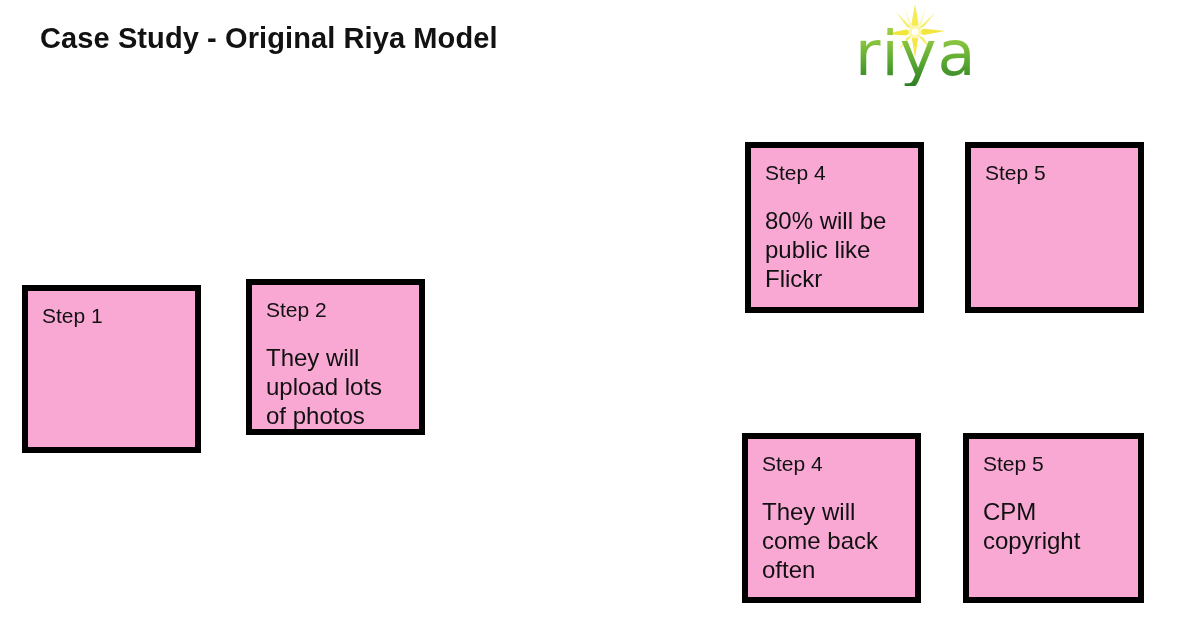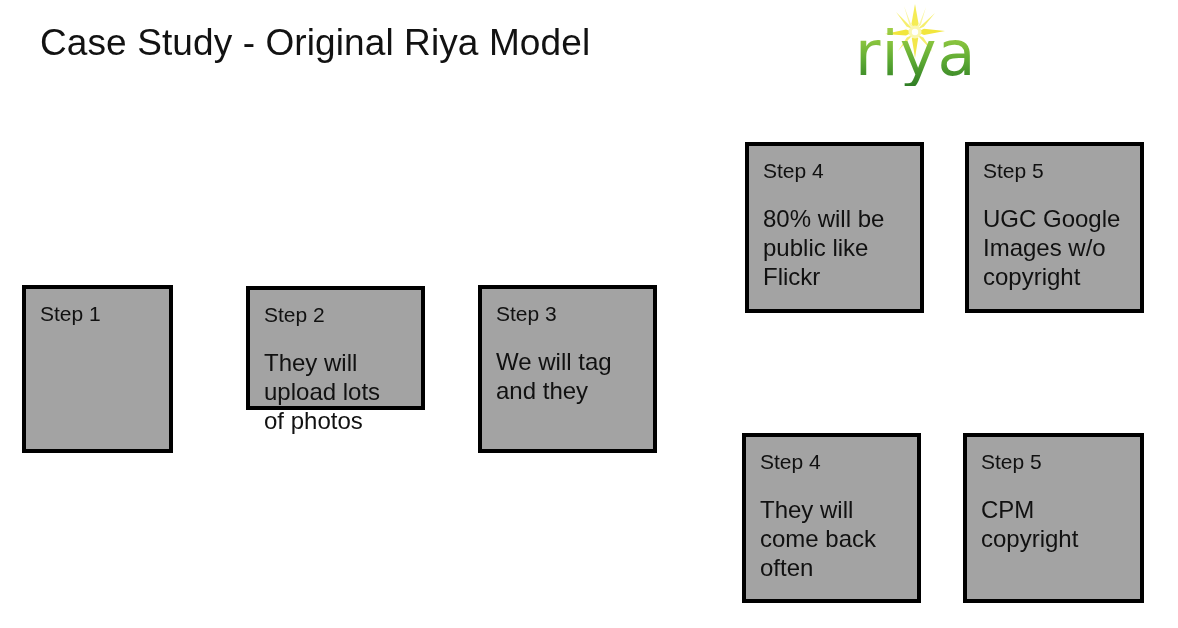--- a/index.html
+++ b/index.html
@@ -20,22 +20,22 @@
     height: 628px;
     background: #ffffff;
     overflow: hidden;
   }
 
   
   .slide-title {
     position: absolute;
     left: 40px;
     top: 22px;
-    font-size: 37px;
-    font-weight: 400;
+    font-size: 29px;
+    font-weight: 700;
     letter-spacing: 0.1px;
     color: #121212;
     white-space: nowrap;
   }
 
   
   .logo {
     position: absolute;
     left: 855px;
     top: 4px;
@@ -64,22 +64,22 @@
     background-clip: text;
     color: transparent;
     text-align: right;
     -webkit-text-fill-color: transparent;
   }
 
   
   .step-box {
     position: absolute;
     box-sizing: border-box;
-    background: #a3a3a3;
-    border: 4px solid #000000;
+    background: #f9a8d4;
+    border: 6px solid #000000;
   }
   .step-head {
     position: absolute;
     left: 14px;
     top: 12px;
     font-size: 21px;
     line-height: 26px;
     color: #111111;
     white-space: nowrap;
   }
@@ -88,22 +88,22 @@
     left: 14px;
     top: 58px;
     right: 6px;
     font-size: 24px;
     line-height: 29px;
     color: #111111;
     white-space: pre-line;
   }
 
   
-  .box-s1 { left: 22px;  top: 285px; width: 151px; height: 168px; text-align: center; }
-  .box-s2 { left: 246px; top: 286px; width: 179px; height: 124px; }
+  .box-s1 { left: 22px;  top: 285px; width: 179px; height: 168px; text-align: center; }
+  .box-s2 { left: 246px; top: 279px; width: 179px; height: 156px; }
   .box-s3 { left: 478px; top: 285px; width: 179px; height: 168px; }
 
   
   .box-s4a { left: 745px; top: 142px; width: 179px; height: 171px; }
   .box-s5a { left: 965px; top: 142px; width: 179px; height: 171px; }
 
   
   .box-s4b { left: 742px; top: 433px; width: 179px; height: 170px; }
   .box-s5b { left: 963px; top: 433px; width: 181px; height: 170px; }
 </style>
@@ -138,38 +138,30 @@
     <div class="step-head">Step 1</div>
   </div>
 
   <div class="step-box box-s2">
     <div class="step-head">Step 2</div>
     <div class="step-body">They will
 upload lots
 of photos</div>
   </div>
 
-  <div class="step-box box-s3">
-    <div class="step-head">Step 3</div>
-    <div class="step-body">We will tag
-and they</div>
-  </div>
 
   <div class="step-box box-s4a">
     <div class="step-head">Step 4</div>
     <div class="step-body">80% will be
 public like
 Flickr</div>
   </div>
 
   <div class="step-box box-s5a">
     <div class="step-head">Step 5</div>
-    <div class="step-body">UGC Google
-Images w/o
-copyright</div>
   </div>
 
   <div class="step-box box-s4b">
     <div class="step-head">Step 4</div>
     <div class="step-body">They will
 come back
 often</div>
   </div>
 
   <div class="step-box box-s5b">

